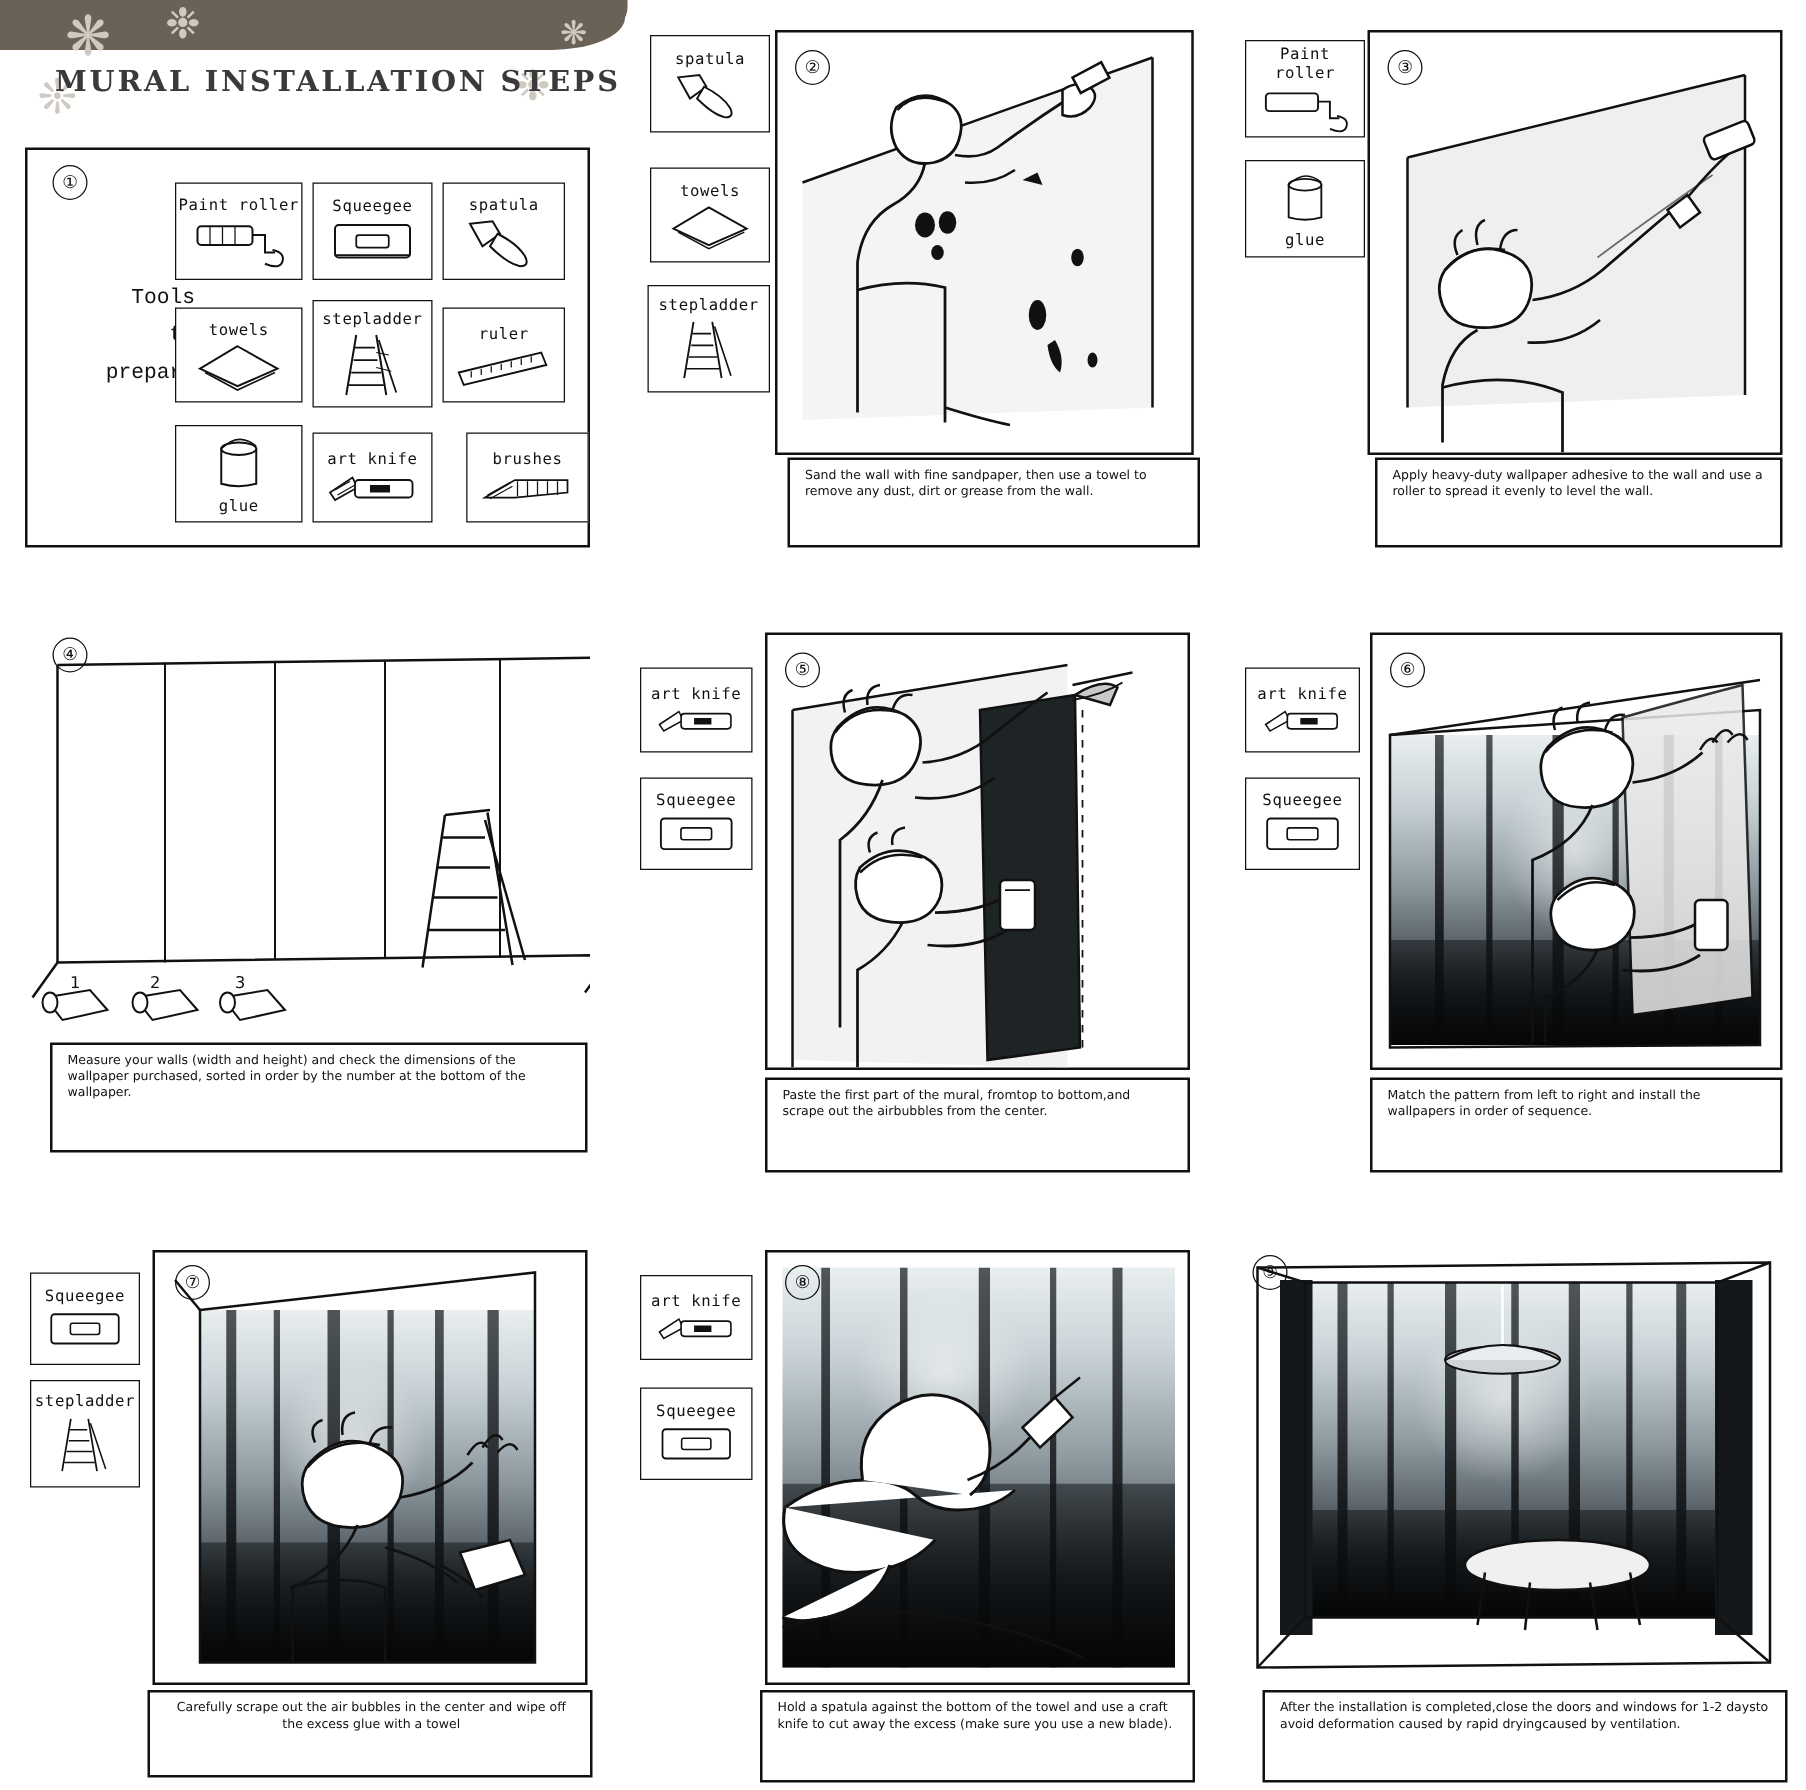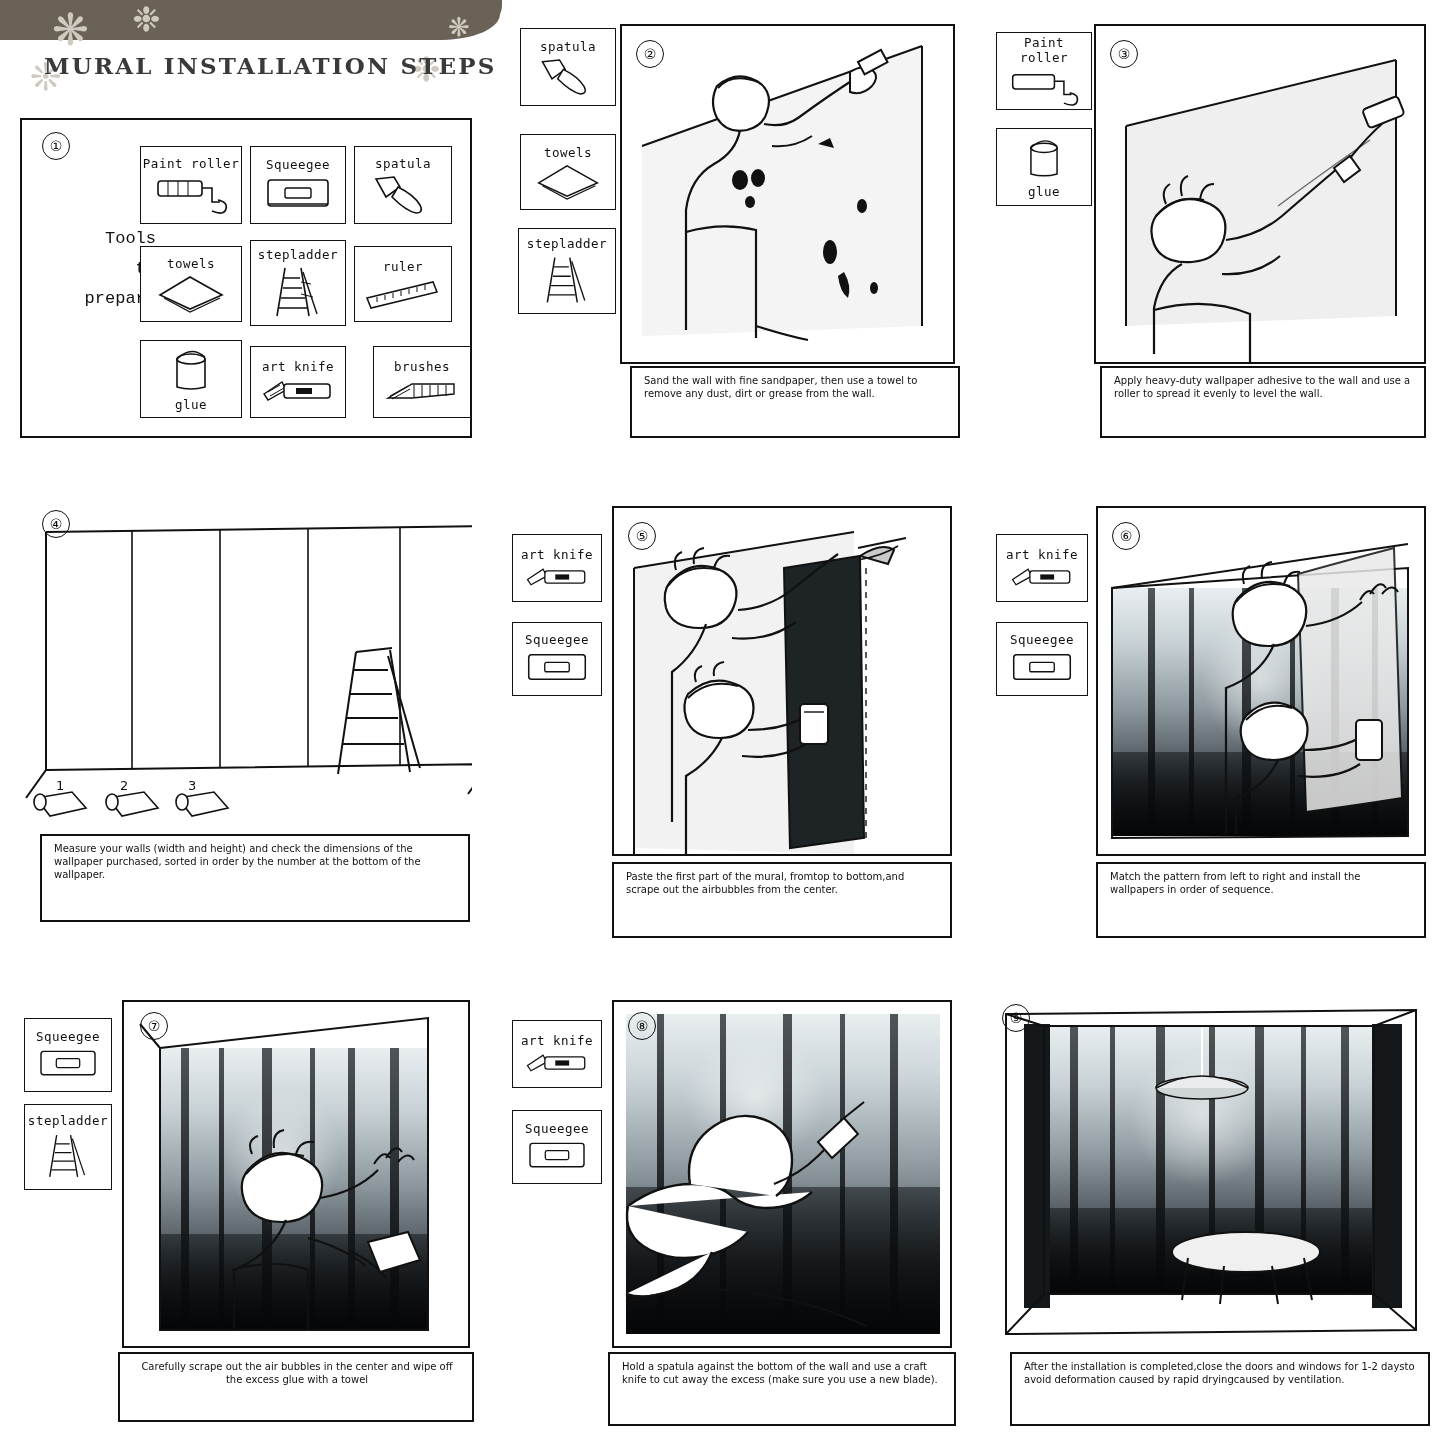--- a/index.html
+++ b/index.html
@@ -433,21 +433,21 @@
     <path d="M14 204 q-6 30 22 44 q24 12 54 6 q28 -6 44 -24" fill="#fff" stroke="#111" stroke-width="2.4"></path>
     <path d="M76 182 q-6 -38 24 -58 q28 -18 56 -4 q22 12 22 38 q0 24 -16 36" fill="#fff" stroke="#111" stroke-width="2.4"></path>
     <path d="M98 250 q-12 30 -44 40 q-24 8 -42 2" fill="#fff" stroke="#111" stroke-width="2.4"></path>
     <path d="M160 182 q26 -10 44 -28 l18 -18" fill="none" stroke="#111" stroke-width="2.2"></path>
     <path d="M204 140 l26 -24 l14 16 l-26 24 z" fill="#fff" stroke="#111" stroke-width="2"></path>
     <path d="M230 116 l20 -16" stroke="#111" stroke-width="2" fill="none"></path>
     <path d="M12 300 q60 -18 120 -10 q70 10 120 34" fill="none" stroke="#111" stroke-width="2.2"></path>
   </svg>
 </div>
 <div class="num" style="left:628px;top:1012px;">⑧</div>
-<div class="cap" style="left:608px;top:1352px;width:348px;height:74px;">Hold a spatula against the bottom of the wall and use a craft knife to cut away the excess (make sure you use a new blade).</div>
+<div class="cap" style="left:608px;top:1352px;width:348px;height:74px;">Hold a spatula against the bottom of the towel and use a craft knife to cut away the excess (make sure you use a new blade).</div>
 
 <div class="panel" style="left:996px;top:1000px;width:430px;height:348px;border:none;">
   <div class="forest" style="position:absolute;left:48px;top:26px;width:330px;height:268px;">
     <div class="glow" style="left:26%;top:8%;width:44%;height:52%;"></div>
     <div class="trunk" style="left:8%;width:8px;"></div>
     <div class="trunk" style="left:20%;width:5px;"></div>
     <div class="trunk" style="left:34%;width:9px;"></div>
     <div class="trunk" style="left:50%;width:6px;"></div>
     <div class="trunk" style="left:64%;width:9px;"></div>
     <div class="trunk" style="left:78%;width:5px;"></div>

